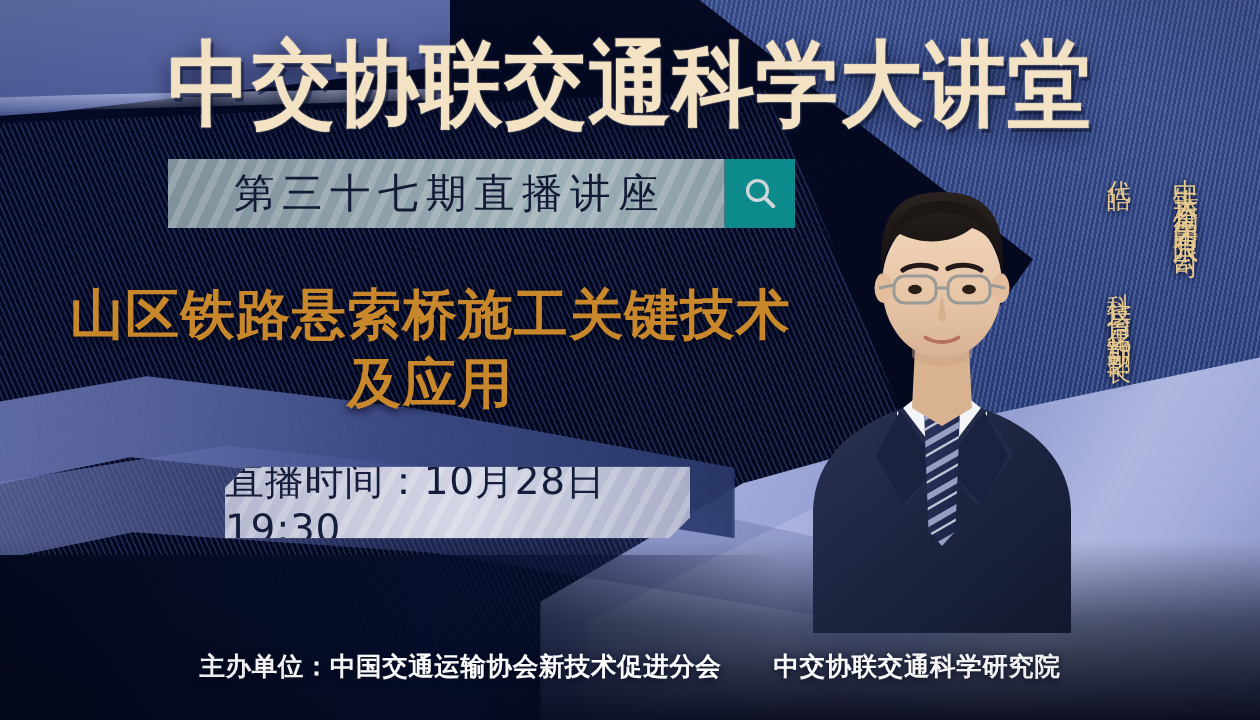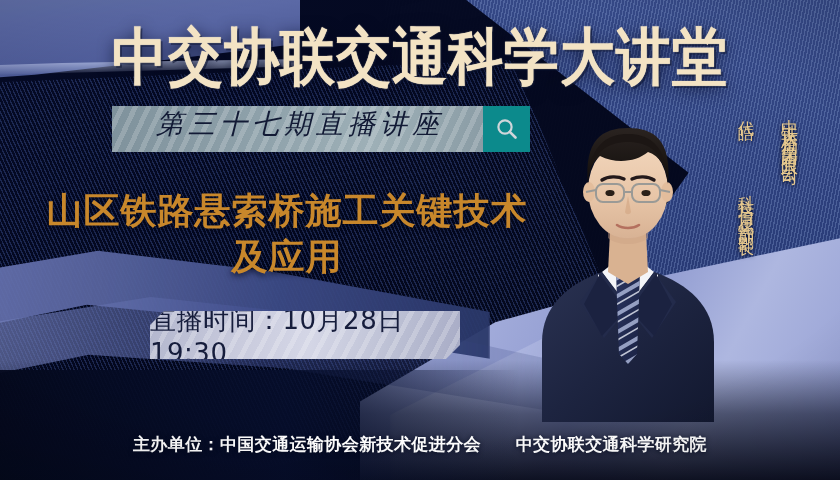--- a/index.html
+++ b/index.html
@@ -156,21 +156,21 @@
     position:absolute;
     left:112px;top:106px;
     width:418px;height:46px;
     display:flex;align-items:stretch;
   }
   .episode-bar-body{
     position:relative;
     flex:1;
     background:linear-gradient(100deg,#7f929c 0%,#8fa2ab 42%,#9eb0b7 70%,#8a9ca5 100%);
     overflow:hidden;
-    display:flex;align-items:flex-start;justify-content:center;font-style:italic;
+    display:flex;align-items:center;justify-content:center;
   }
   .episode-bar-body::after{
     content:"";position:absolute;inset:0;
     background:repeating-linear-gradient(115deg,
       rgba(255,255,255,.00) 0px,
       rgba(255,255,255,.00) 7px,
       rgba(255,255,255,.18) 7px,
       rgba(255,255,255,.18) 12px);
   }
   .episode-text{

